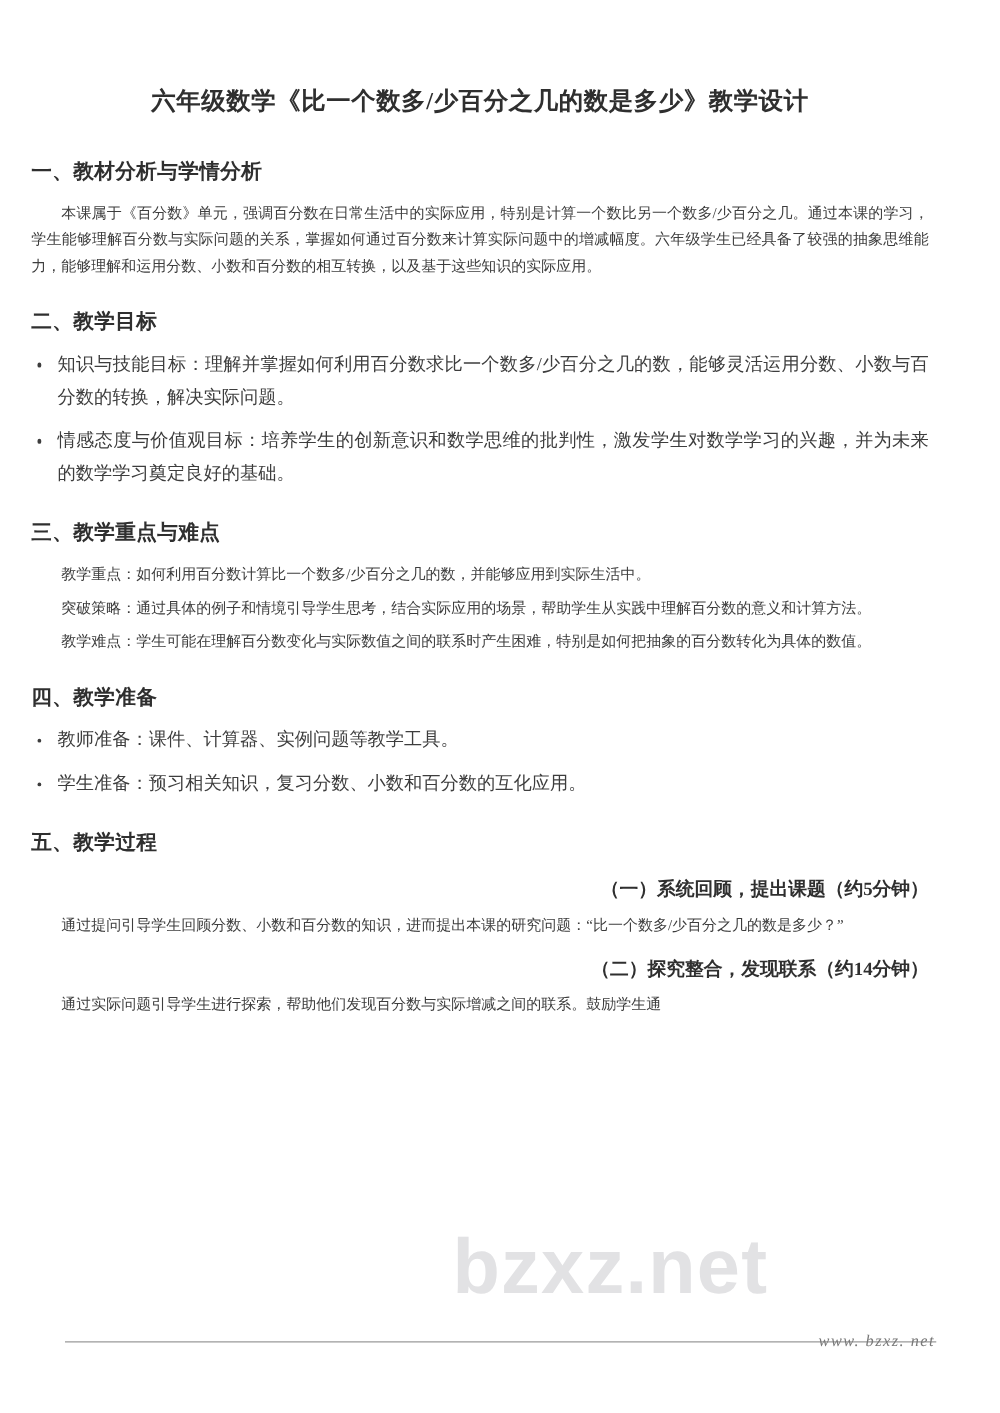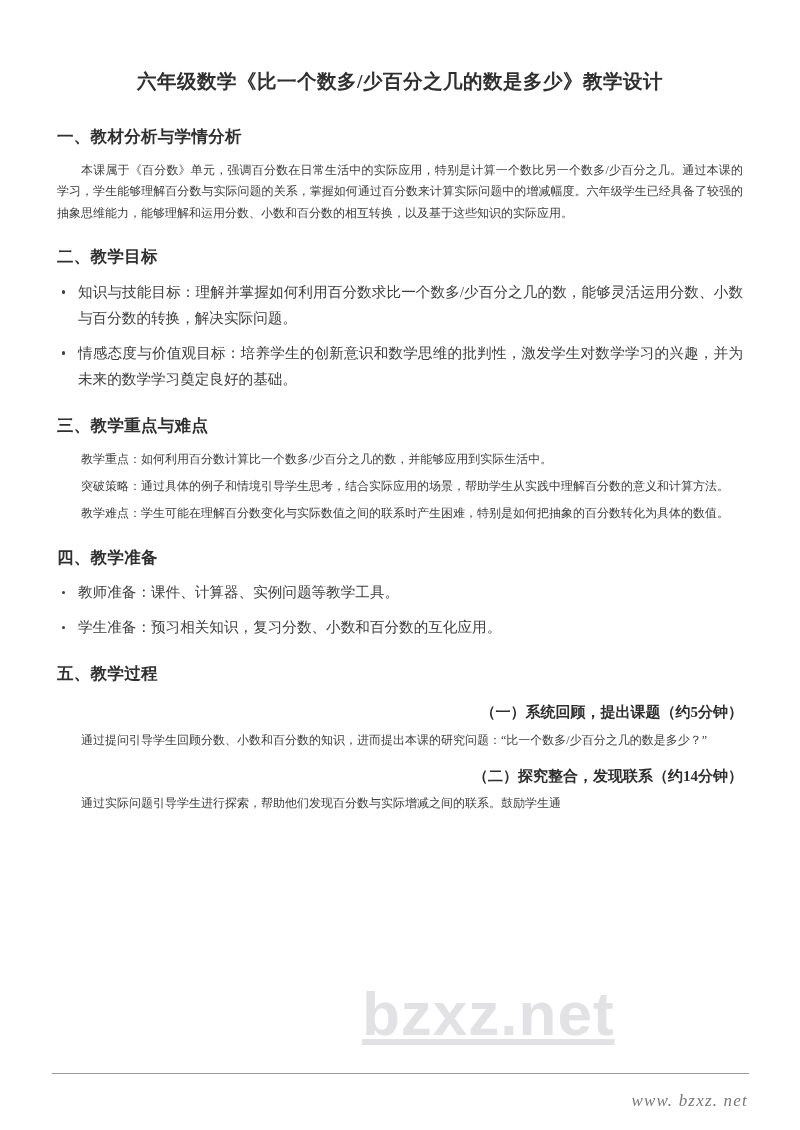--- a/index.html
+++ b/index.html
@@ -25,26 +25,25 @@
     left: 362px;
     top: 978px;
     font-family: "Liberation Sans", "DejaVu Sans", sans-serif;
     font-weight: bold;
     font-size: 62px;
     letter-spacing: 1px;
     color: #e2e2e4;
     white-space: nowrap;
     z-index: 0;
     user-select: none;
-    text-decoration: underline;
   }
   #content {
     position: relative;
     z-index: 2;
-    padding: 52px 57px 0 57px;
+    padding: 52px 57px 0 25px;
     box-sizing: border-box;
   }
   .doc-title {
     font-family: "Liberation Serif", "DejaVu Serif", serif;
     font-weight: bold;
     font-size: 19.5px;
     text-align: center;
     color: #2f2f2f;
     margin: 16px 0 30px 0;
     letter-spacing: 0.5px;
@@ -112,24 +111,24 @@
     left: 52px;
     top: 1073px;
     width: 697px;
     height: 1px;
     background: #9a9a9a;
     z-index: 3;
   }
   #footer-text {
     position: absolute;
     right: 52px;
-    top: 1091px;
+    top: 1065px;
     font-family: "Liberation Serif", "DejaVu Serif", serif;
     font-style: italic;
-    font-size: 17px;
+    font-size: 13px;
     letter-spacing: 1.2px;
     color: #787878;
     z-index: 3;
   }
 </style>
 </head>
 <body>
 
 <div id="page">
 

